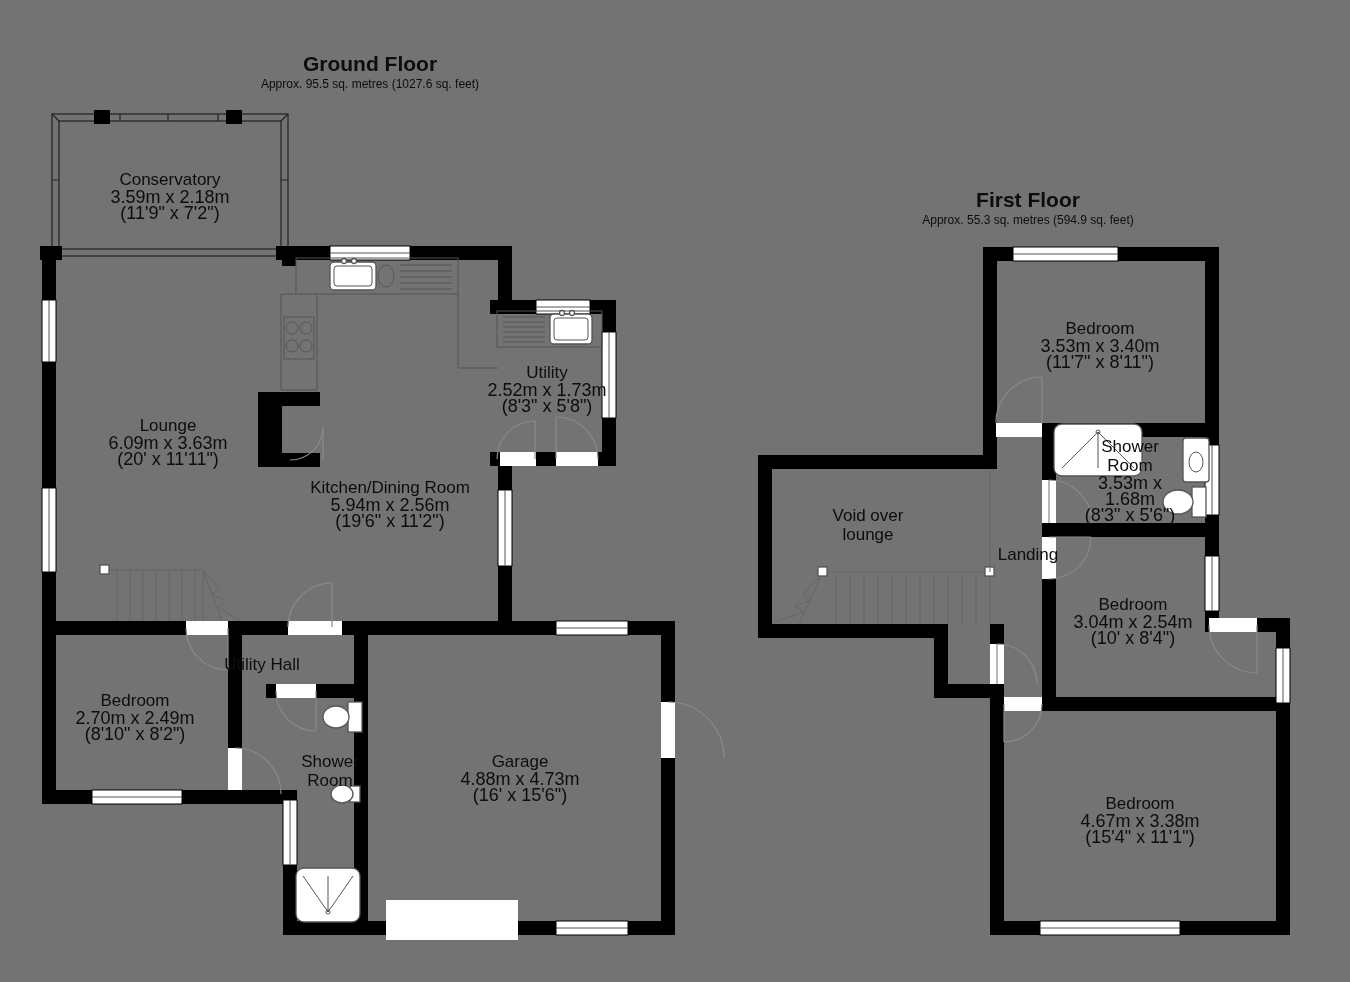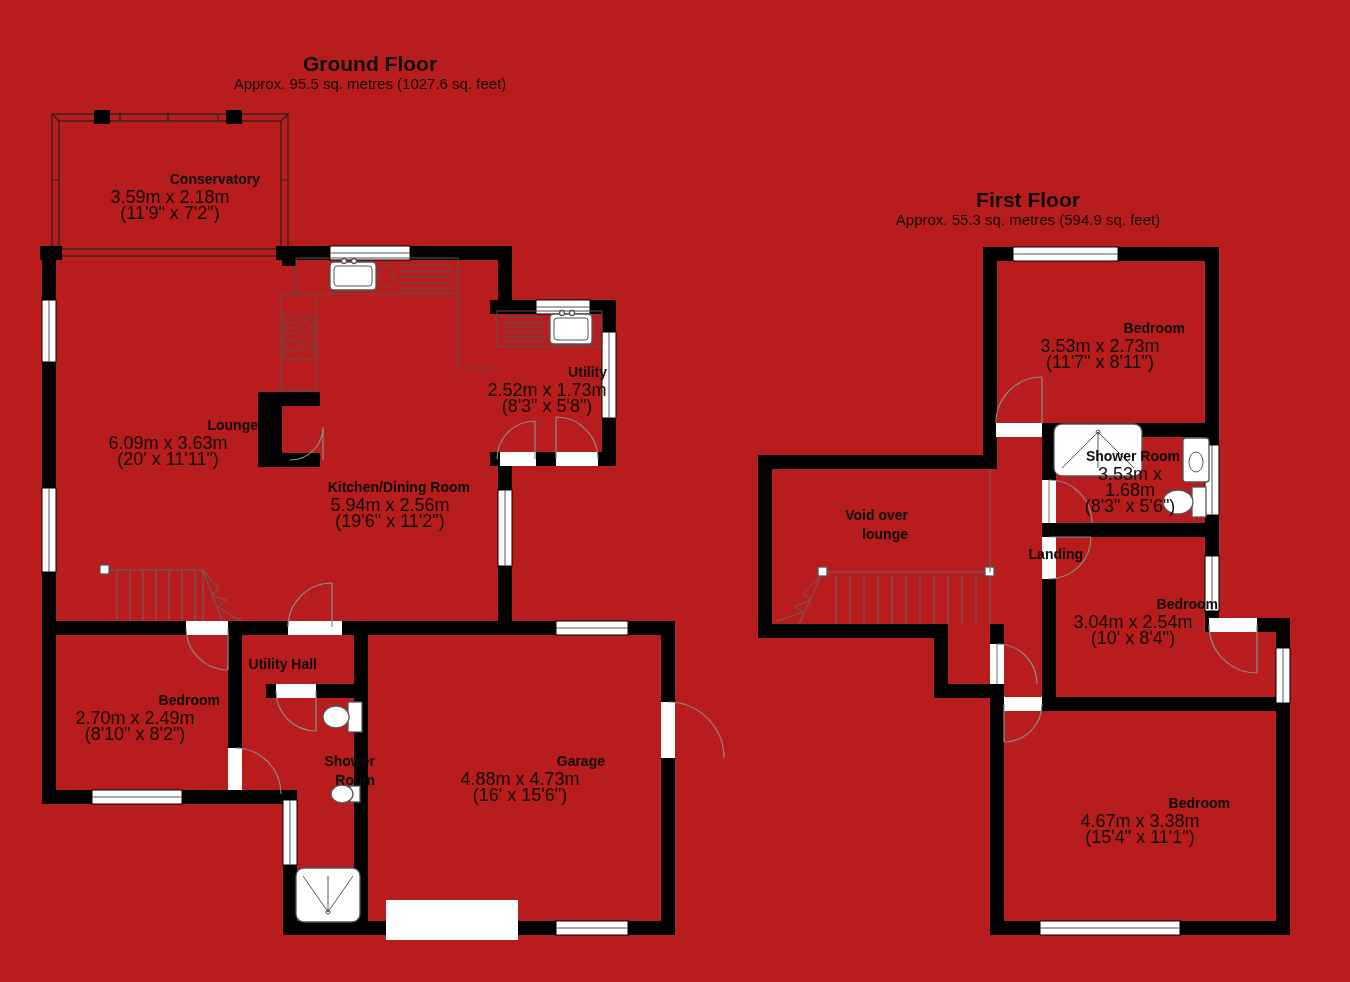--- a/index.html
+++ b/index.html
@@ -1,23 +1,23 @@
 <!DOCTYPE html>
 <html><head>
 <meta charset="utf-8">
 <style>
   html,body{margin:0;padding:0;background:#fff;}
-  #canvas{position:relative;width:1350px;height:982px;background:#b91c1c;overflow:hidden;
+  #canvas{position:relative;width:1350px;height:982px;background:#737373;overflow:hidden;
           font-family:"Liberation Sans", sans-serif;color:#0d0d0d;}
   #plan-svg{position:absolute;left:0;top:0;}
   .lbl{position:absolute;transform:translate(-50%,-50%);text-align:center;}
-  .rn{font-weight:bold;font-size:14px;line-height:19px;text-align:right;}
+  .rn{font-weight:normal;font-size:17px;line-height:19px;}
   .rd{font-size:18px;line-height:16px;}
   .ft{font-weight:bold;font-size:21px;line-height:24px;}
-  .fs{font-size:15px;line-height:16px;}
+  .fs{font-size:12px;line-height:16px;}
   .win{fill:#fff;stroke:#000;stroke-width:1;}
   .gap{fill:#fff;stroke:none;}
   .arc{fill:none;stroke:#8a8a8a;stroke-width:1.2;}
   .fx{fill:#fff;stroke:#555;stroke-width:1.3;}
   .fxl{fill:none;stroke:#555;stroke-width:1;}
   .st{fill:none;stroke:#666;stroke-width:1;}
   .wall{fill:#000;}
   .glz{fill:none;stroke:#222;stroke-width:1.2;}
 </style>
 </head>
@@ -276,21 +276,21 @@
   </div>
 
   <div class="lbl" style="left:520px;top:777px;width:170px">
     <div class="rn">Garage</div>
     <div class="rd">4.88m x 4.73m</div>
     <div class="rd">(16' x 15'6")</div>
   </div>
 
   <div class="lbl" style="left:1100px;top:344px;width:170px">
     <div class="rn">Bedroom</div>
-    <div class="rd">3.53m x 2.73m</div>
+    <div class="rd">3.53m x 3.40m</div>
     <div class="rd">(11'7" x 8'11")</div>
   </div>
 
   <div class="lbl" style="left:1130px;top:480px;width:100px">
     <div class="rn">Shower Room</div>
     <div class="rd">3.53m x 1.68m</div>
     <div class="rd">(8'3" x 5'6")</div>
   </div>
 
   <div class="lbl" style="left:868px;top:525px;width:80px">

